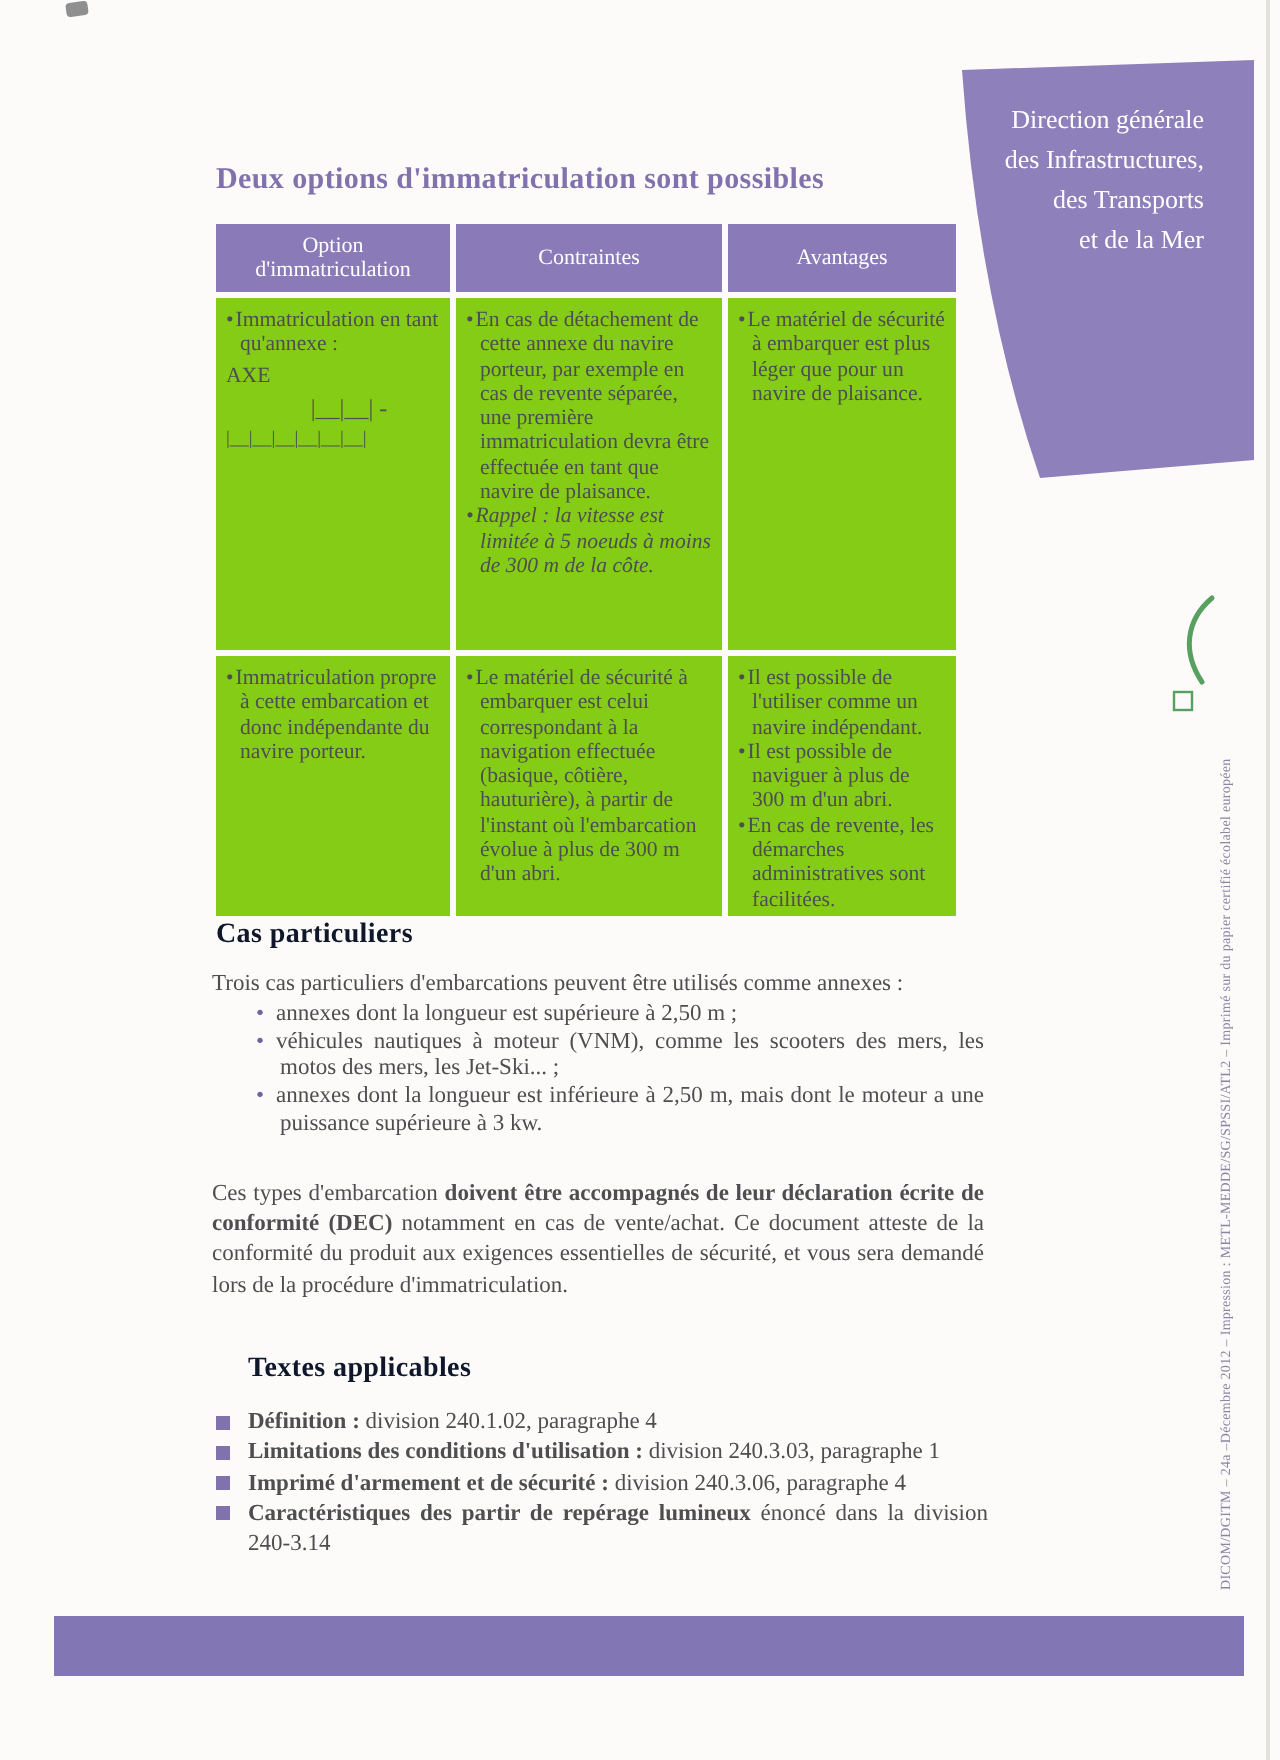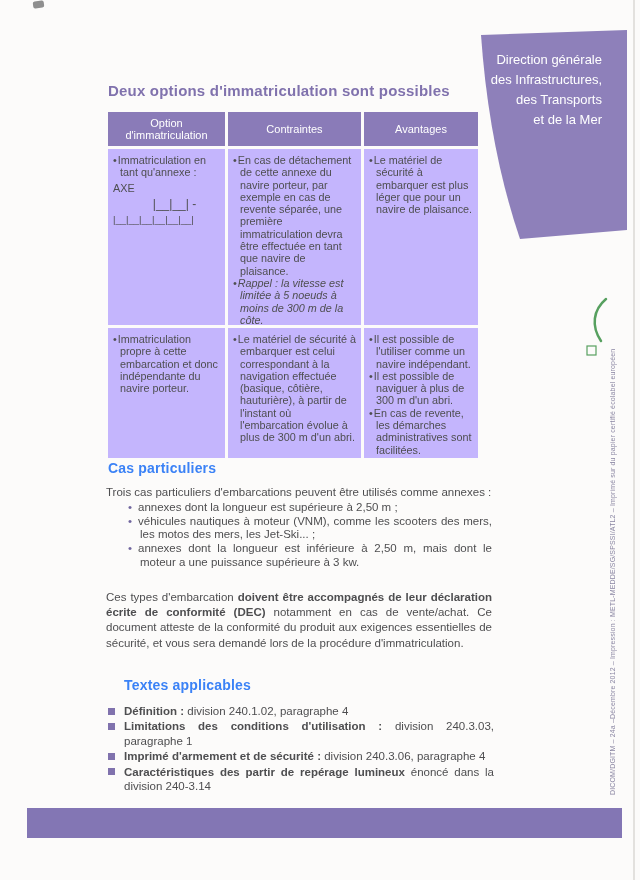--- a/index.html
+++ b/index.html
@@ -1,52 +1,52 @@
 <!DOCTYPE html>
 <html><head>
 <meta charset="utf-8">
 <style>
   html,body { margin:0; padding:0; background:#ffffff; }
   .stage {
     position:relative; width:640px; height:880px; overflow:hidden;
-    background:#fcfbfa; font-family:Liberation Sans, sans-serif; color:#4e4e50;
+    background:#fcfbfa; font-family:Liberation Serif, serif; color:#4e4e50;
   }
   .abs { position:absolute; }
 
   
   .scan-mark { left:33px; top:1px; width:11px; height:7px; background:#8f8f8f; transform:rotate(-8deg); border-radius:2px; }
   .page-edge { left:633px; top:0; width:2px; height:880px; background:#e3e1de; }
 
   
   .banner { left:478px; top:28px; width:150px; height:215px; }
   .banner svg { position:absolute; left:0; top:0; }
   .banner-text {
     position:absolute; left:0; top:22px; right:26px;
     text-align:right; color:#ffffff; font-size:13px; line-height:20px;
     white-space:pre-line;
   }
 
   
   .h1 { left:108px; top:82px; width:400px; font-size:15px; font-weight:bold; color:#8072ad; letter-spacing:0.2px; }
-  .h2 { font-size:14px; font-weight:bold; color:#3b82f6; letter-spacing:0.2px; }
+  .h2 { font-size:14px; font-weight:bold; color:#0f172a; letter-spacing:0.2px; }
   .h2.cas { left:108px; top:460px; }
   .h2.tx  { left:124px; top:677px; }
 
   
   .table {
     left:108px; top:112px; width:380px;
     display:grid; grid-template-columns:117px 133px 114px;
     grid-template-rows:34px 176px 130px; gap:3px;
   }
   .th {
     background:#8a7bb8; color:#ffffff; font-size:11px; line-height:12.5px;
     display:flex; align-items:center; justify-content:center; text-align:center;
     white-space:pre-line;
   }
-  .td { background:#c4b5fd; padding:5px 5px 4px 5px; font-size:10.8px; line-height:12.3px; text-align:left; }
+  .td { background:#84cc16; padding:5px 5px 4px 5px; font-size:10.8px; line-height:12.3px; text-align:left; }
   .bi { padding-left:7px; text-indent:-7px; }
   .bi::before { content:"\2022"; margin-right:1px; }
   .bi.italic { font-style:italic; }
   .axe { margin-top:3px; }
   .axe .lbl { font-size:10.8px; }
   .bx  { font-size:12px; letter-spacing:0px; padding-left:16px; margin-top:4px; white-space:nowrap;text-align:center; }
   .bx2 { font-size:9.5px; letter-spacing:0px; margin-top:4px; white-space:nowrap; }
 
   
   .cas-block { left:106px; top:486px; width:386px; font-size:11.5px; line-height:13.6px; text-align:justify; }

